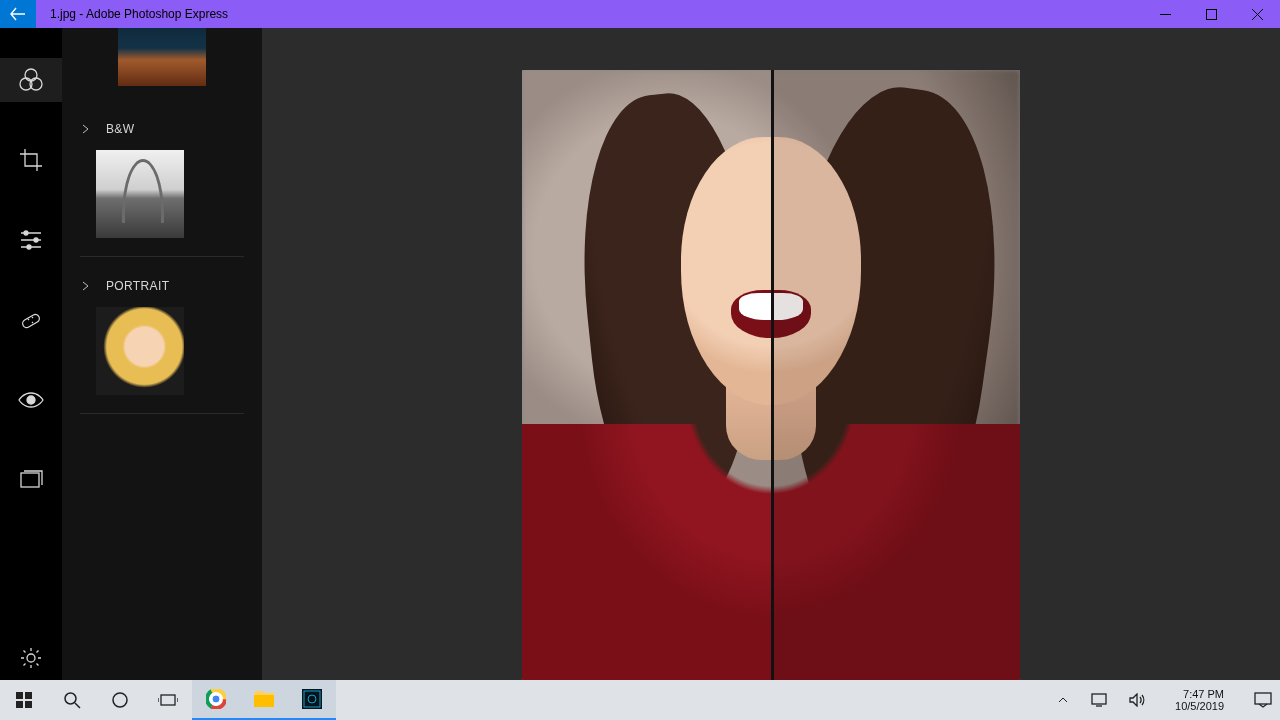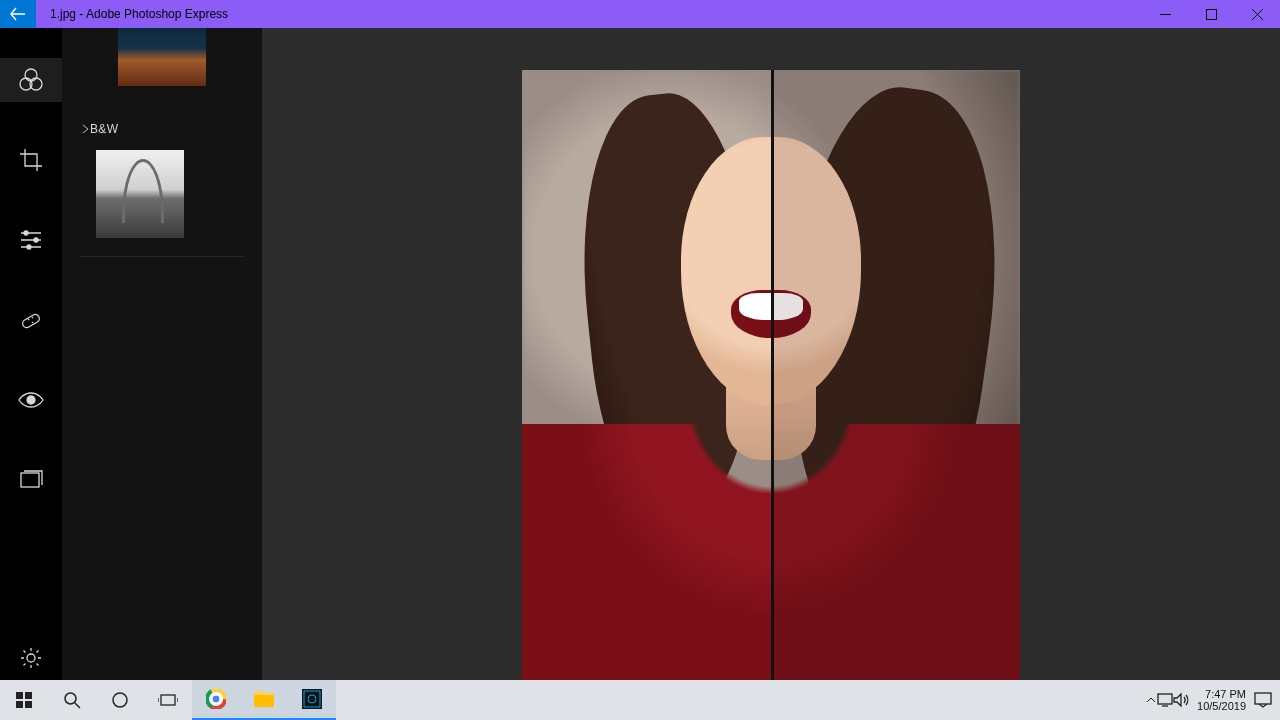--- a/index.html
+++ b/index.html
@@ -18,21 +18,21 @@
 
 #rail{width:62px;background:#000;display:flex;flex-direction:column;align-items:center;padding-top:30px;gap:36px;}
 #rail .rail-btn{width:62px;height:44px;display:flex;align-items:center;justify-content:center;color:#c9c9c9;}
 #rail .rail-btn.active{background:#1e1e1e;}
 #rail .spacer{flex:1;}
 #rail svg{stroke:#d8d8d8;fill:none;stroke-width:1.3;}
 
 
 #panel{width:200px;background:#131313;color:#d6d6d6;padding:0 18px 10px 18px;overflow:hidden;}
 .cat{border-bottom:1px solid #2a2a2a;padding:22px 0 18px 0;font-size:12px;letter-spacing:.03em;}
-.cat-head{display:flex;align-items:center;gap:0;cursor:pointer;}
+.cat-head{display:flex;align-items:center;gap:16px;cursor:pointer;}
 .cat-head svg{stroke:#bdbdbd;fill:none;}
 .thumb{margin-top:14px;margin-left:16px;width:88px;height:88px;}
 .thumb-top{width:88px;height:58px;margin:0 auto 14px auto;}
 
 .th-landscape{background:linear-gradient(180deg,#0e2a3d 0%,#143247 35%,#a15a2c 55%,#622c14 100%);}
 .th-bw{background:linear-gradient(180deg,#f0f0f0 0%,#cfcfcf 45%,#6e6e6e 55%,#3a3a3a 100%);position:relative;}
 .th-bw:after{content:"";position:absolute;left:30%;top:10%;width:40%;height:70%;border:3px solid #6b6b6b;border-bottom:none;border-radius:60% 60% 0 0/100% 100% 0 0;}
 .th-portrait{background:radial-gradient(circle at 55% 45%,#f6d3b3 0 28%,#e8bd54 32% 55%,#1c1c1c 60% 100%);}
 .th-nature{background:linear-gradient(180deg,#2a6f8e 0 30%,#c78a3b 30% 60%,#7c4326 60% 80%,#24333a 80% 100%);}
 
@@ -60,21 +60,21 @@
 .ticon{width:26px;height:26px;display:flex;align-items:center;justify-content:center;}
 .ticon svg{stroke:#e2e2e2;fill:none;stroke-width:1.4;}
 .save-btn{height:32px;border:1px solid #888;display:flex;align-items:center;gap:8px;padding:0 12px;border-radius:2px;margin-left:38px;}
 .more{margin-left:22px;letter-spacing:2px;font-size:18px;}
 
 
 #taskbar{height:40px;width:1280px;background:#dfe3e8;display:flex;align-items:center;font-size:11px;color:#111;}
 .tb-item{width:48px;height:40px;display:flex;align-items:center;justify-content:center;}
 .tb-item.active{border-bottom:2px solid #1e88ff;background:#cdd6df;}
 .tb-sp{flex:1;}
-.tray{display:flex;align-items:center;gap:0;padding-right:8px;}
+.tray{display:flex;align-items:center;gap:22px;padding-right:8px;}
 .clock{line-height:1.1;text-align:right;padding:0 8px;}
 svg{display:block;}
 </style>
 </head>
 <body>
 
 <div id="titlebar">
   <div id="back-btn">
     <svg width="16" height="16" viewBox="0 0 16 16">
         <path d="M6 2 1 8l5 6M1 8h14" stroke="#fff" stroke-width="1.4" fill="none"></path>
@@ -200,20 +200,29 @@
     <div class="cat">
       <div class="cat-head">
         <svg width="10" height="10" viewBox="0 0 10 10">
             <path d="M3 1l5 4-5 4"></path>
           </svg>
         <span>B&amp;W</span>
       </div>
       <div class="thumb th-bw"></div>
     </div>
 
+    <div class="cat">
+      <div class="cat-head">
+        <svg width="10" height="10" viewBox="0 0 10 10">
+            <path d="M3 1l5 4-5 4"></path>
+          </svg>
+        <span>PORTRAIT</span>
+      </div>
+      <div class="thumb th-portrait"></div>
+    </div>
 
   </div>
 
   <div id="canvas-wrap">
     <div id="canvas">
       <div class="bg-blur"></div>
       <div class="hairL"></div>
         <div class="hairR"></div>
       <div class="neck"></div>
       <div class="face"></div>

